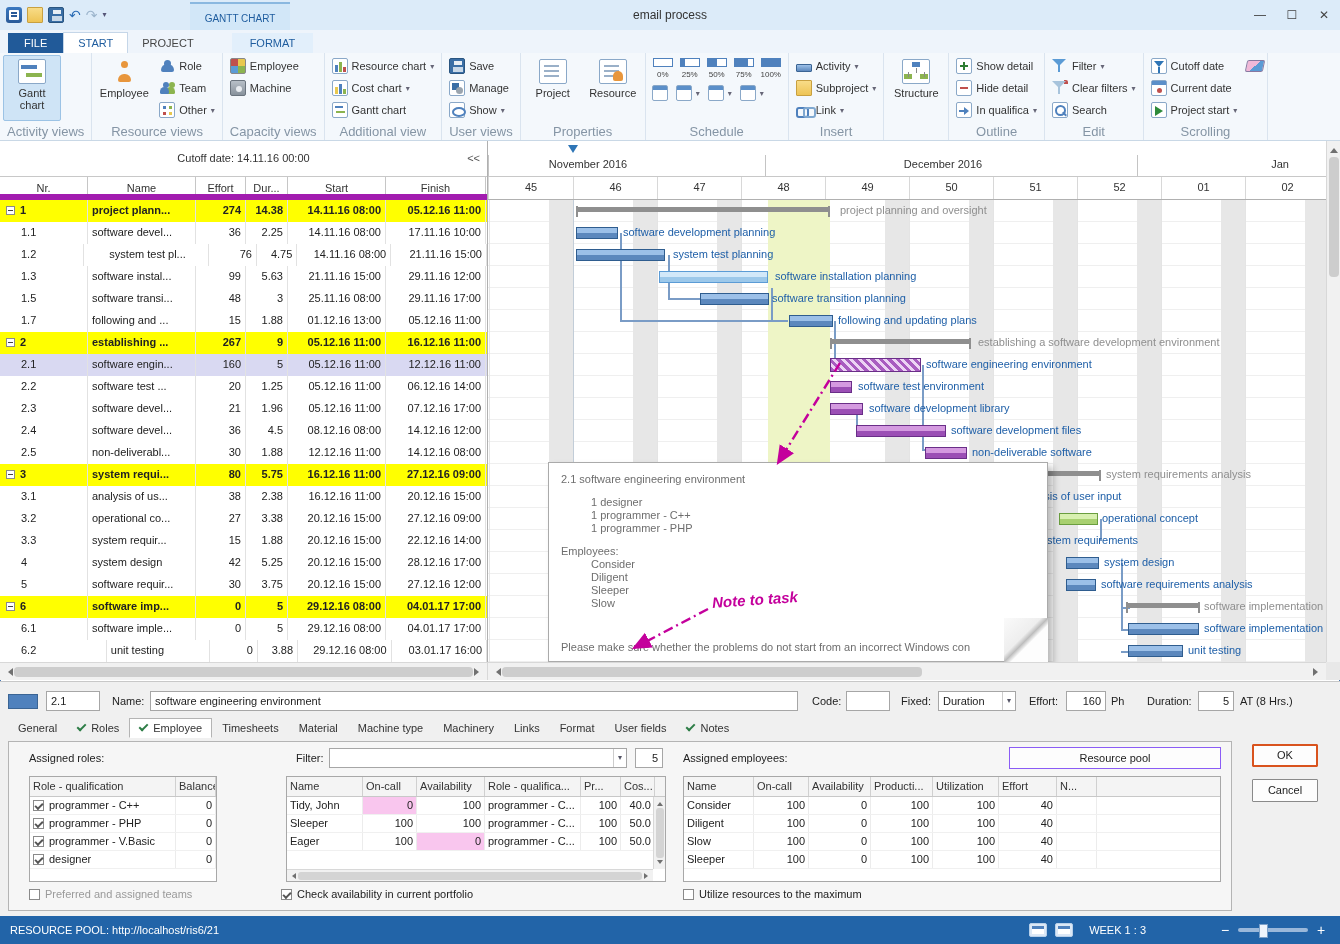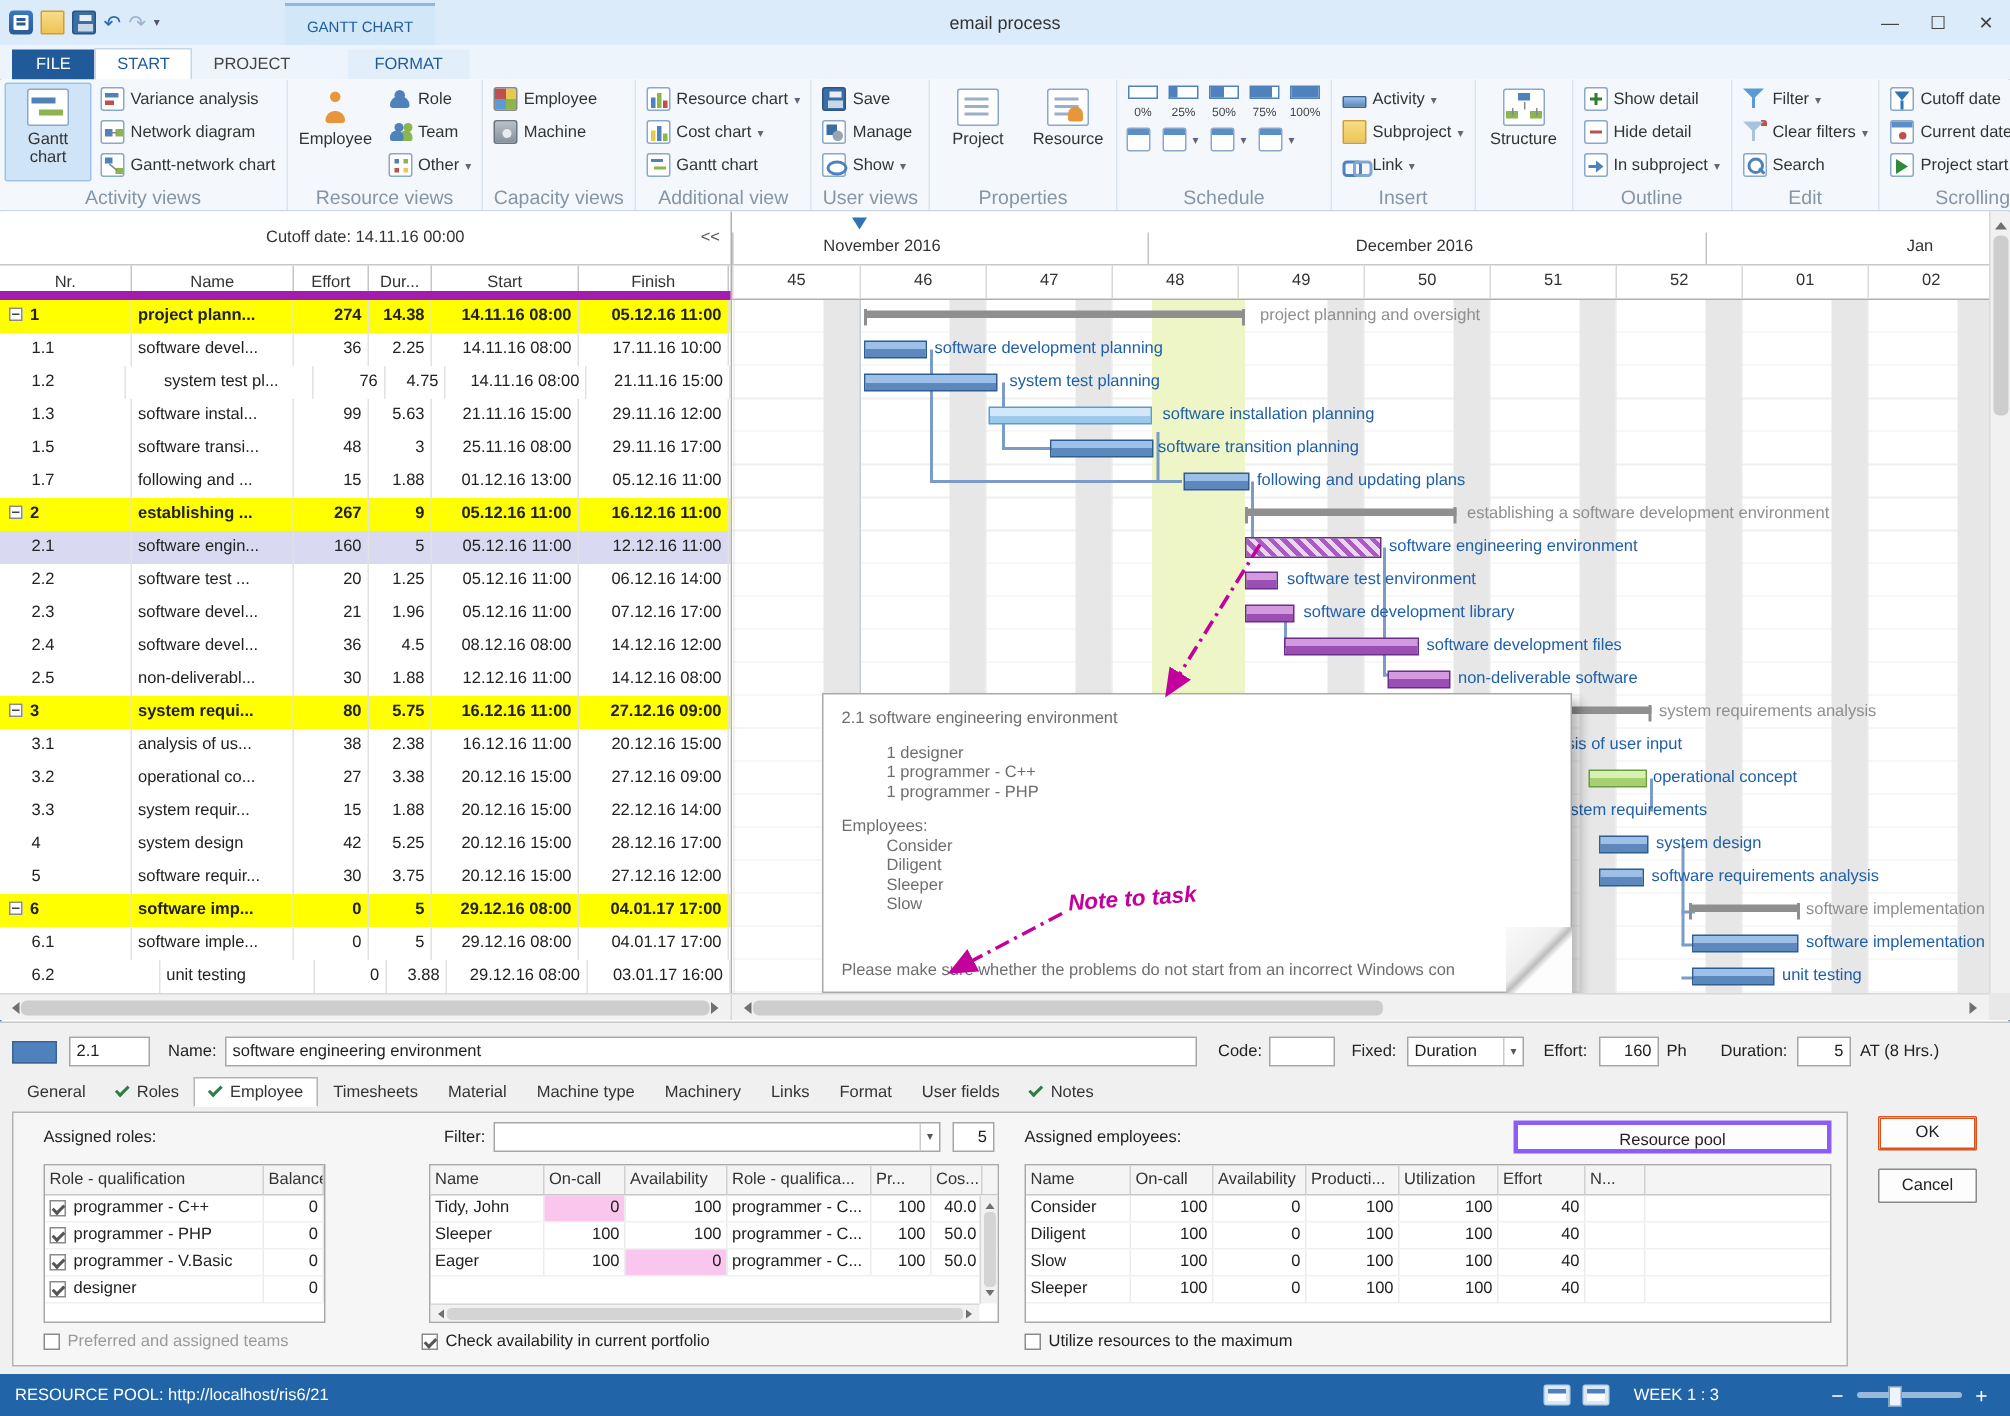--- a/index.html
+++ b/index.html
@@ -189,21 +189,21 @@
 .bt-row{display:flex;height:18px;border-bottom:1px solid #f0f0f0}
 .bt-c{border-right:1px solid #ececec;padding:0 3px;line-height:17px;overflow:hidden;white-space:nowrap;flex:none}
 .bt-c.num{text-align:right}
 .bt-c.pink{background:#f9c6ee}
 .cb{display:inline-block;width:11px;height:11px;border:1px solid #8a8a8a;background:#fff;position:relative;vertical-align:-2px;margin-right:5px;flex:none}
 .cb.ck::after{content:"";position:absolute;left:1px;top:2px;width:6px;height:3px;border-left:2px solid #555;border-bottom:2px solid #555;transform:rotate(-45deg)}
 .cbrow{position:absolute;display:flex;align-items:center;white-space:nowrap}
 .cbrow.dis{color:#9a9a9a}
 .btn{position:absolute;width:66px;height:23px;background:#fdfdfd;border:1px solid #8a8a8a;text-align:center;line-height:21px;border-radius:1px}
 .btn.ok{border:1px solid #d9531e;box-shadow:inset 0 0 0 1px #d9531e}
-#rp-btn{position:absolute;left:1000px;top:5px;width:212px;height:22px;background:#fdfdfd;border:3px solid #8b5cf6;text-align:center;line-height:20px}
+#rp-btn{position:absolute;left:1000px;top:5px;width:212px;height:22px;background:#fdfdfd;border:1px solid #8b5cf6;text-align:center;line-height:20px}
 .mini-v{position:absolute;right:0;top:20px;bottom:12px;width:12px;background:#f1f1f1;border-left:1px solid #d8d8d8;display:flex;flex-direction:column;align-items:center;justify-content:space-between;padding:2px 0}
 .mini-h{position:absolute;left:0;right:12px;bottom:0;height:12px;background:#f1f1f1;border-top:1px solid #d8d8d8;display:flex;align-items:center;justify-content:space-between;padding:0 2px}
 .tri-s-up{border:3px solid transparent;border-bottom:4px solid #707070}
 .tri-s-down{border:3px solid transparent;border-top:4px solid #707070}
 .tri-s-left{border:3px solid transparent;border-right:4px solid #707070}
 .tri-s-right{border:3px solid transparent;border-left:4px solid #707070}
 .mini-thumb-v{width:8px;flex:1;margin:2px 0;background:#d4d4d4;border-radius:3px}
 .mini-thumb-h{height:8px;flex:1;margin:0 2px;background:#d4d4d4;border-radius:3px}
 
 
@@ -244,34 +244,20 @@
     <div class="tab">PROJECT</div>
     <div class="tab ctx">FORMAT</div>
   </div>
 
   <div id="ribbon">
       <div class="rb-group">
         <div class="rb-content">
           <div class="bigbtn selected">
             <span class="i bigi i-gantt"></span>
             <div>Gantt chart</div>
-          </div>
-          <div class="rb-stack">
-            <div class="sbtn">
-              <span class="i i-variance"></span>
-              <span>Variance analysis</span>
-            </div>
-            <div class="sbtn">
-              <span class="i i-network"></span>
-              <span>Network diagram</span>
-            </div>
-            <div class="sbtn">
-              <span class="i i-gantt-network"></span>
-              <span>Gantt-network chart</span>
-            </div>
           </div>
         </div>
         <div class="rb-label">Activity views</div>
       </div>
       <div class="rb-group">
         <div class="rb-content">
           <div class="bigbtn">
             <span class="i bigi i-employee-big person"></span>
             <div>Employee</div>
           </div>
@@ -430,21 +416,21 @@
             <div class="sbtn">
               <span class="i i-show-detail"></span>
               <span>Show detail</span>
             </div>
             <div class="sbtn">
               <span class="i i-hide-detail"></span>
               <span>Hide detail</span>
             </div>
             <div class="sbtn">
               <span class="i i-in-subproject"></span>
-              <span>In subproject</span>
+              <span>In qualifica</span>
               <span class="arrow">▾</span>
             </div>
           </div>
         </div>
         <div class="rb-label">Outline</div>
       </div>
       <div class="rb-group">
         <div class="rb-content">
           <div class="rb-stack">
             <div class="sbtn">

